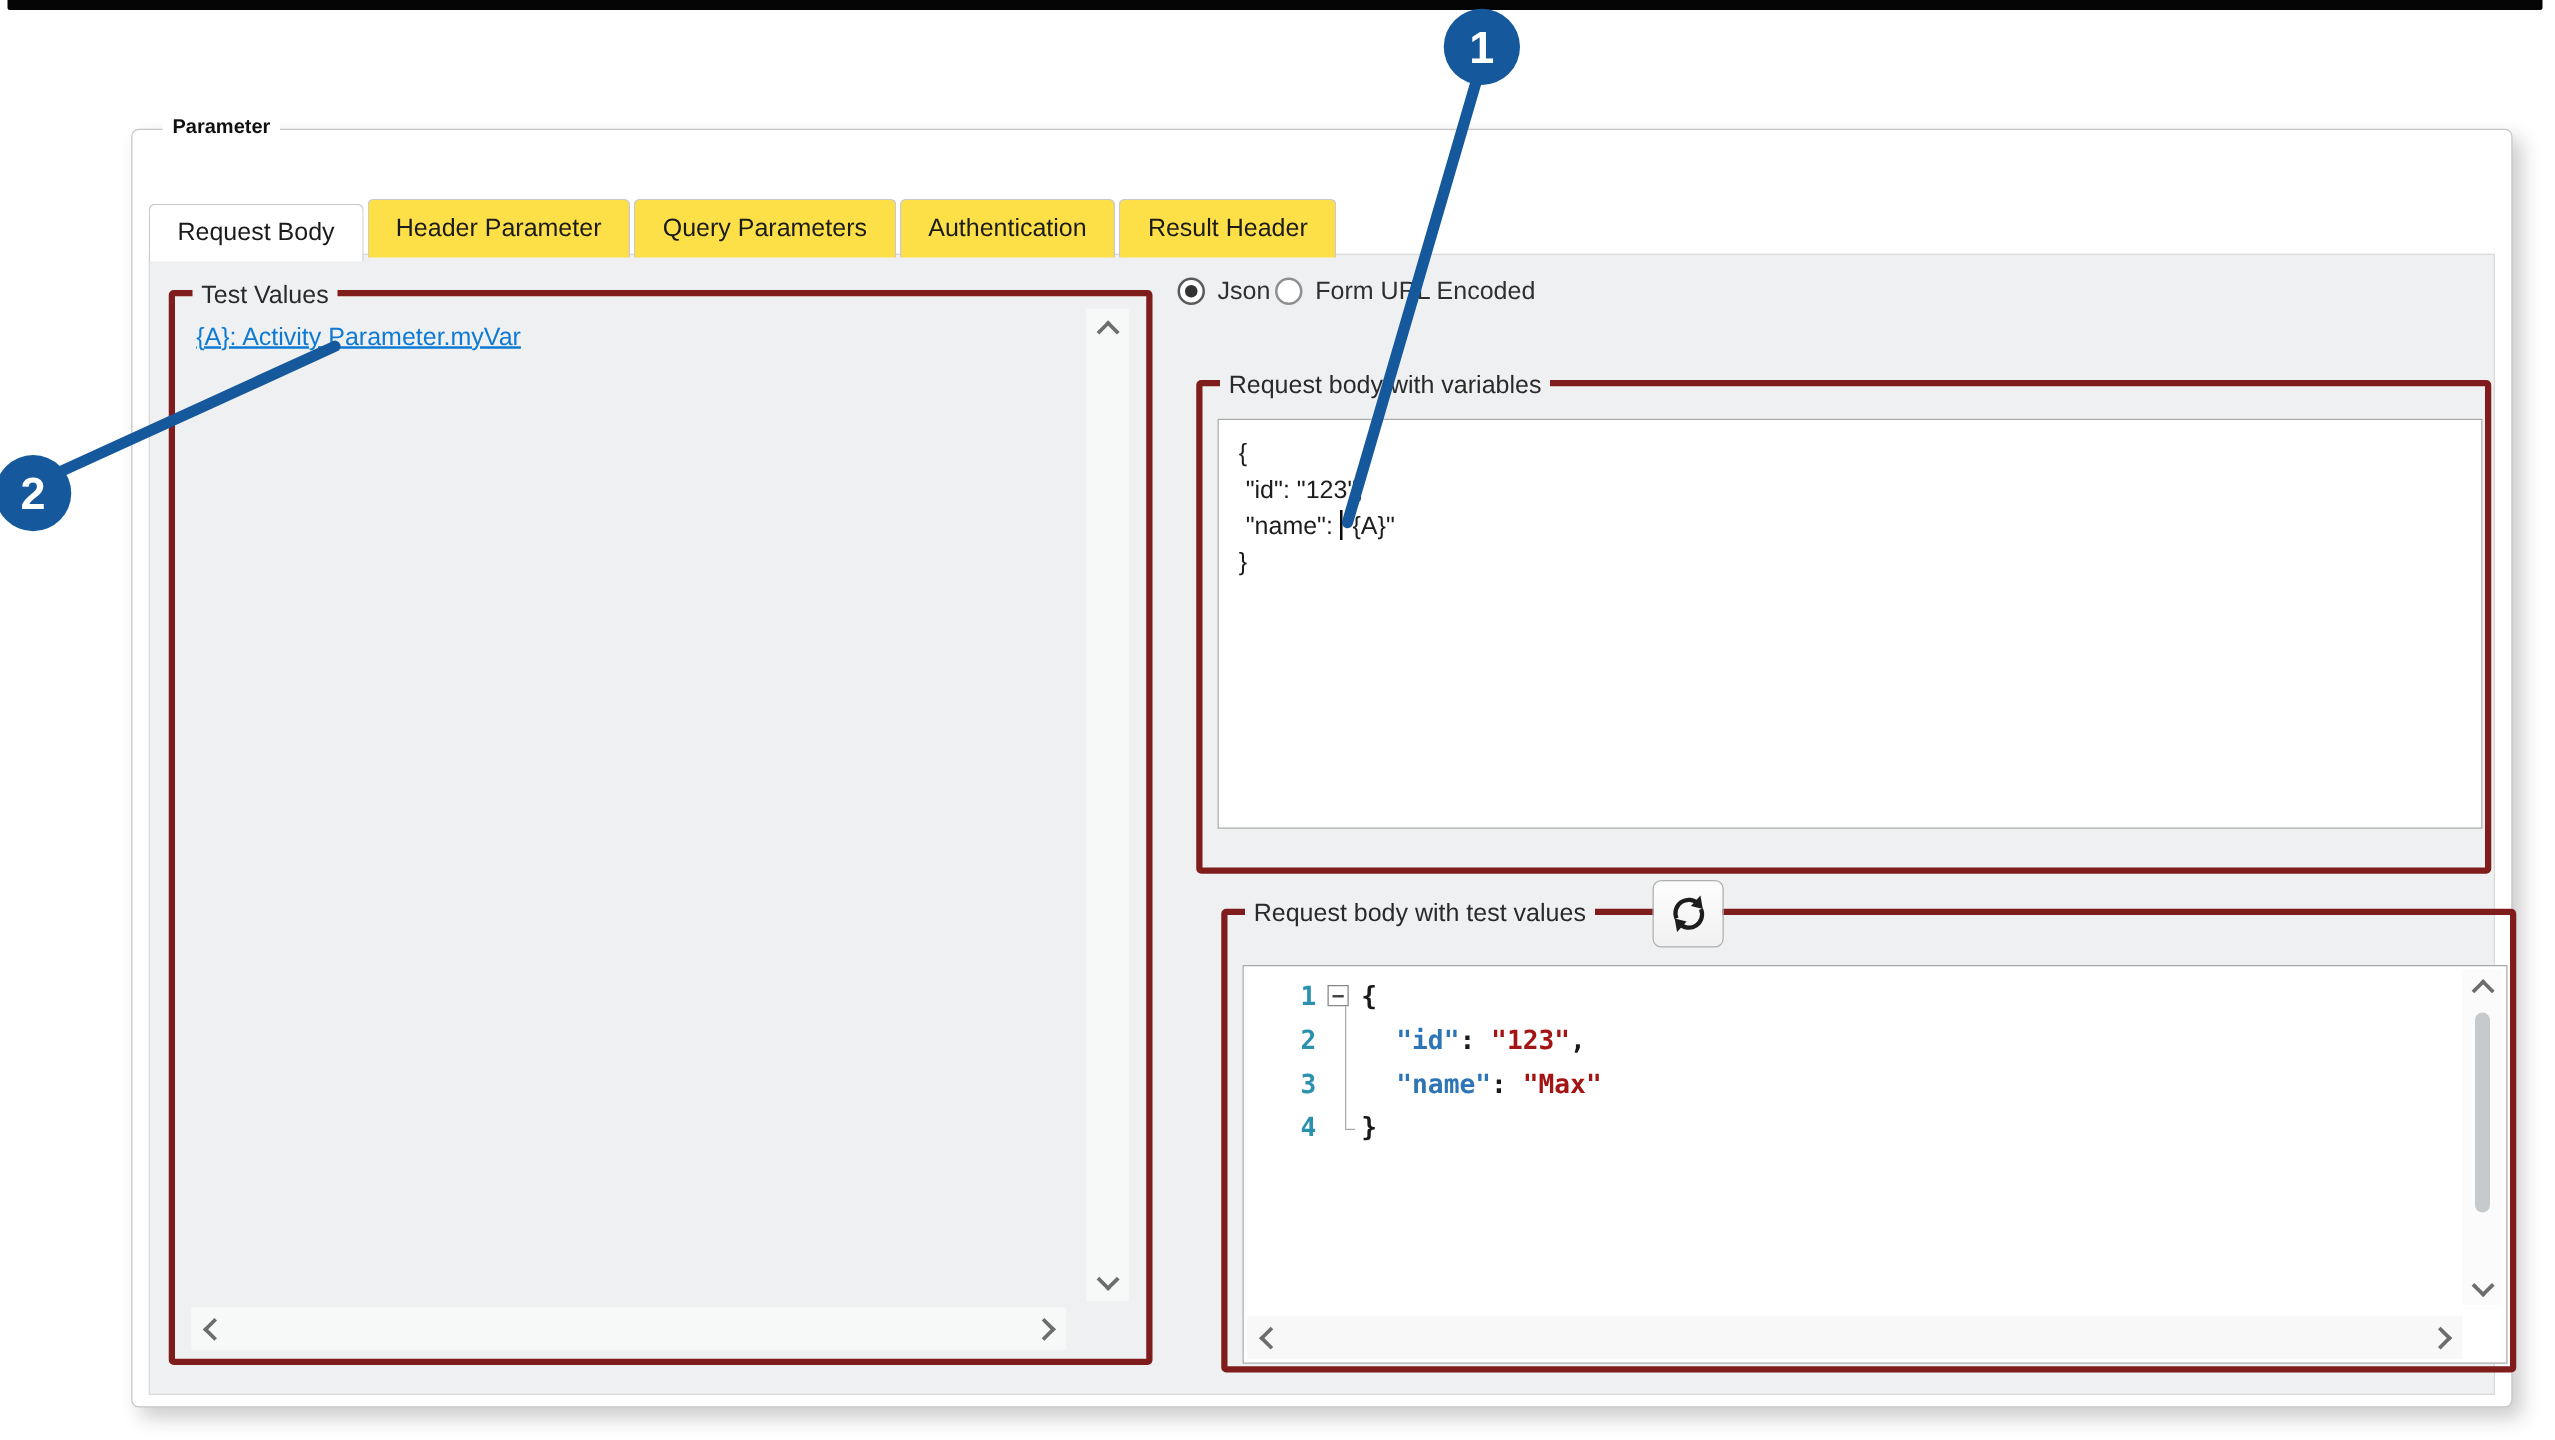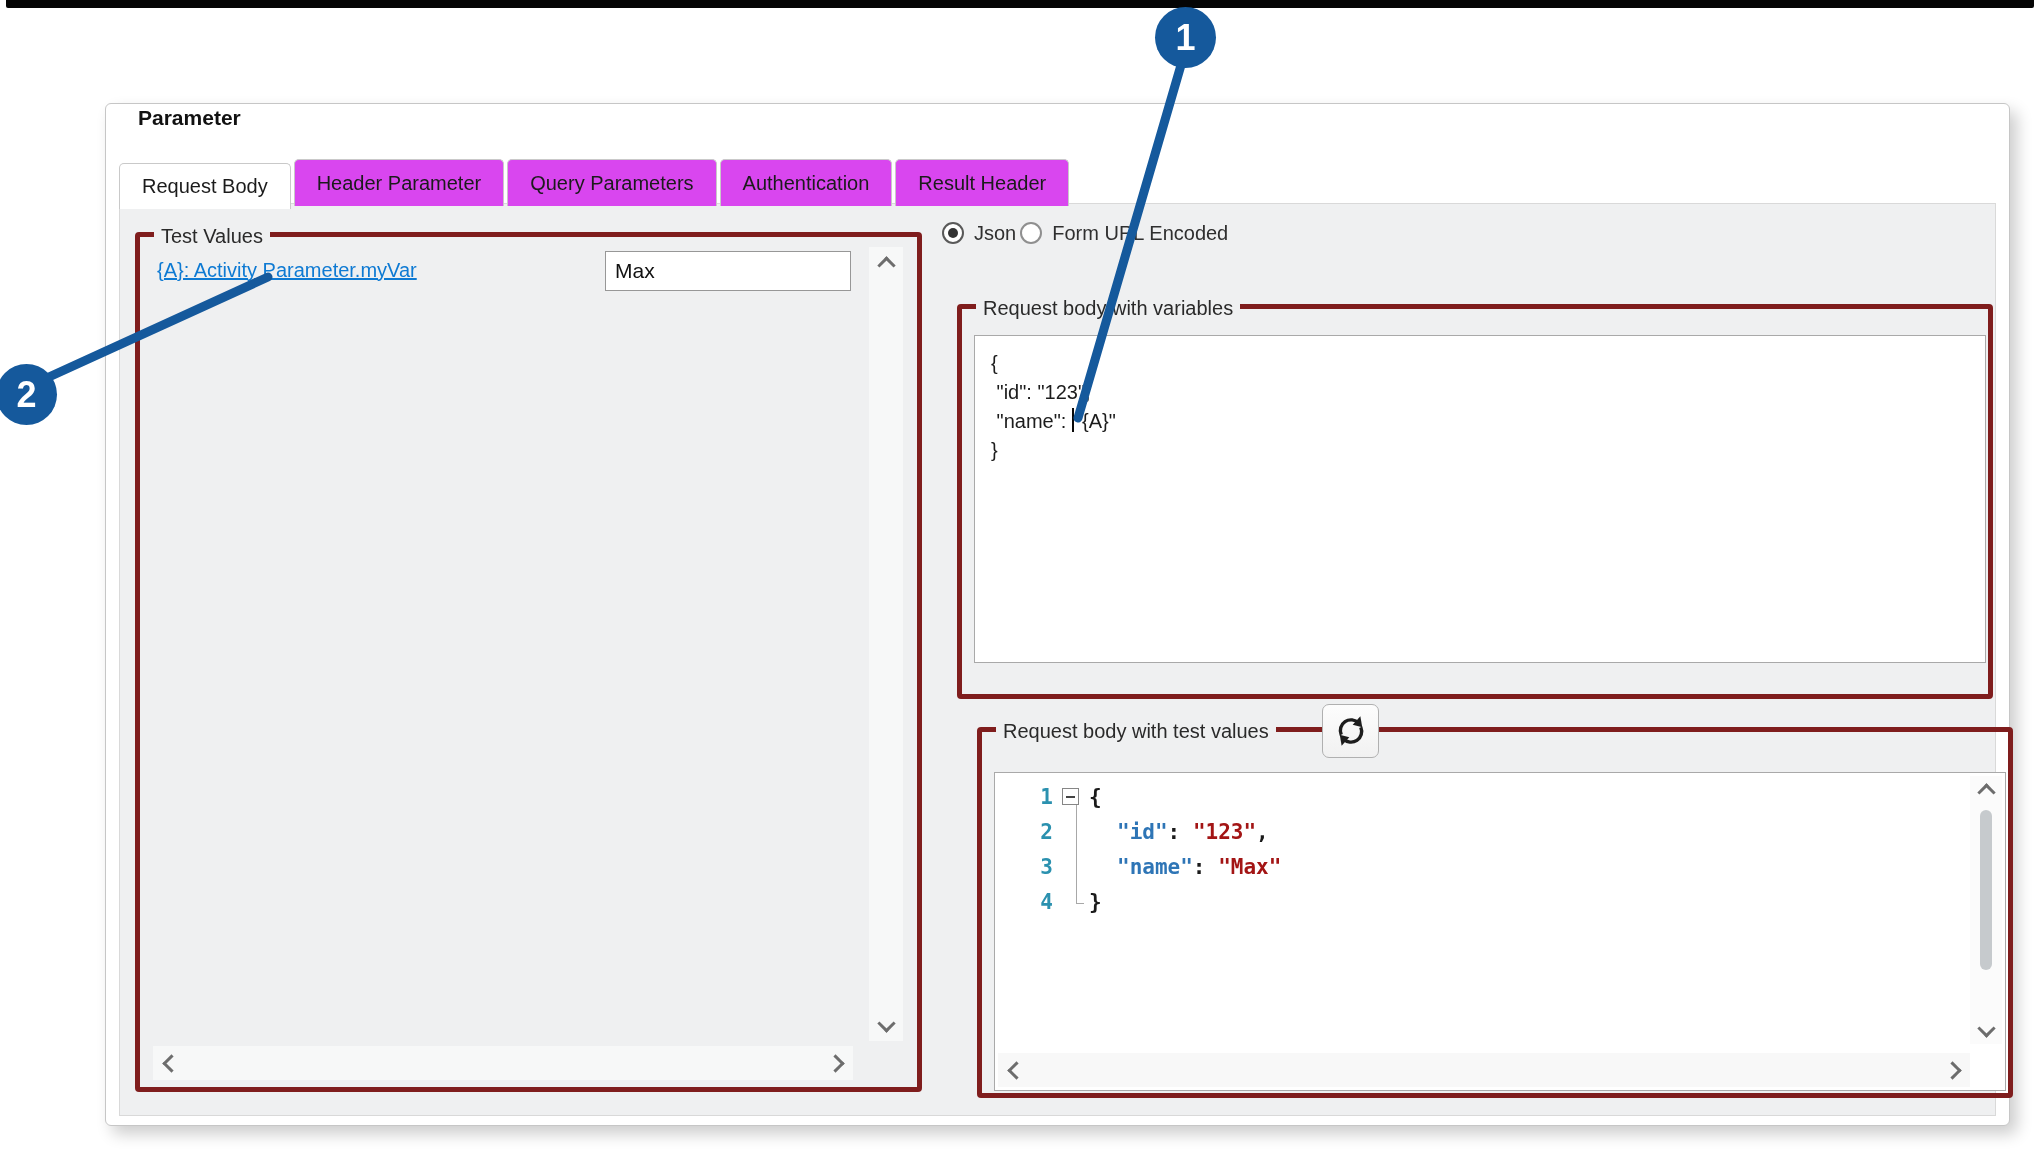--- a/index.html
+++ b/index.html
@@ -14,30 +14,30 @@
   .topbar { left:6px; top:0; width:2028px; height:8px; background:#050505; border-radius:0 0 2px 2px; }
 
   
   #param-box {
     left:105px; top:103px; width:1905px; height:1023px;
     background:#ffffff; border:1px solid #c6c6c6; border-radius:6px;
     box-shadow:7px 8px 16px rgba(0,0,0,0.20);
   }
   .groupbox-label {
     position:absolute; top:-15px; left:24px; padding:0 8px;
-    background:#ffffff; font-size:21px; font-weight:bold; color:#111;
-    line-height:26px; white-space:nowrap;margin-top:16px;
+    background:#ffffff; font-size:16px; font-weight:bold; color:#111;
+    line-height:26px; white-space:nowrap;
   }
 
   
   #tabbar { left:13px; top:47px; height:55px; display:flex; align-items:flex-end; z-index:4; }
   .tab {
     display:flex; align-items:center; padding:0 22px; font-size:20px; color:#1b1b1b;
     border:1px solid #c9c9c9; border-bottom:none; border-radius:5px 5px 0 0;
-    margin-right:3px; background:#d946ef; height:47px; position:relative; cursor:default;
+    margin-right:3px; background:#fde047; height:47px; position:relative; cursor:default;
     white-space:nowrap;
   }
   .tab.active { background:#ffffff; height:46px; margin-bottom:-3px; z-index:5; }
 
   
   #pane {
     left:13px; top:99px; width:1877px; height:913px;
     background:#eff0f1; border:1px solid #d9d9d9;
   }
   .inner-group {
@@ -156,21 +156,20 @@
       <div class="tab">Result Header</div>
     </div>
 
     <div class="abs" id="pane">
 
       <div class="inner-group" id="tv-group">
         <span class="glabel">Test Values</span>
 
         <a id="tv-link">{A}: Activity Parameter.myVar</a>
 
-        <input id="tv-input" value="Max" style="">
 
         <div class="sb-v" id="tv-vscroll">
           <span class="sb-btn" style="left:3px; top:4px;">
               <i class="chev up"></i>
             </span>
           <span class="sb-btn" style="left:3px; bottom:4px;">
               <i class="chev down"></i>
             </span>
         </div>
 

